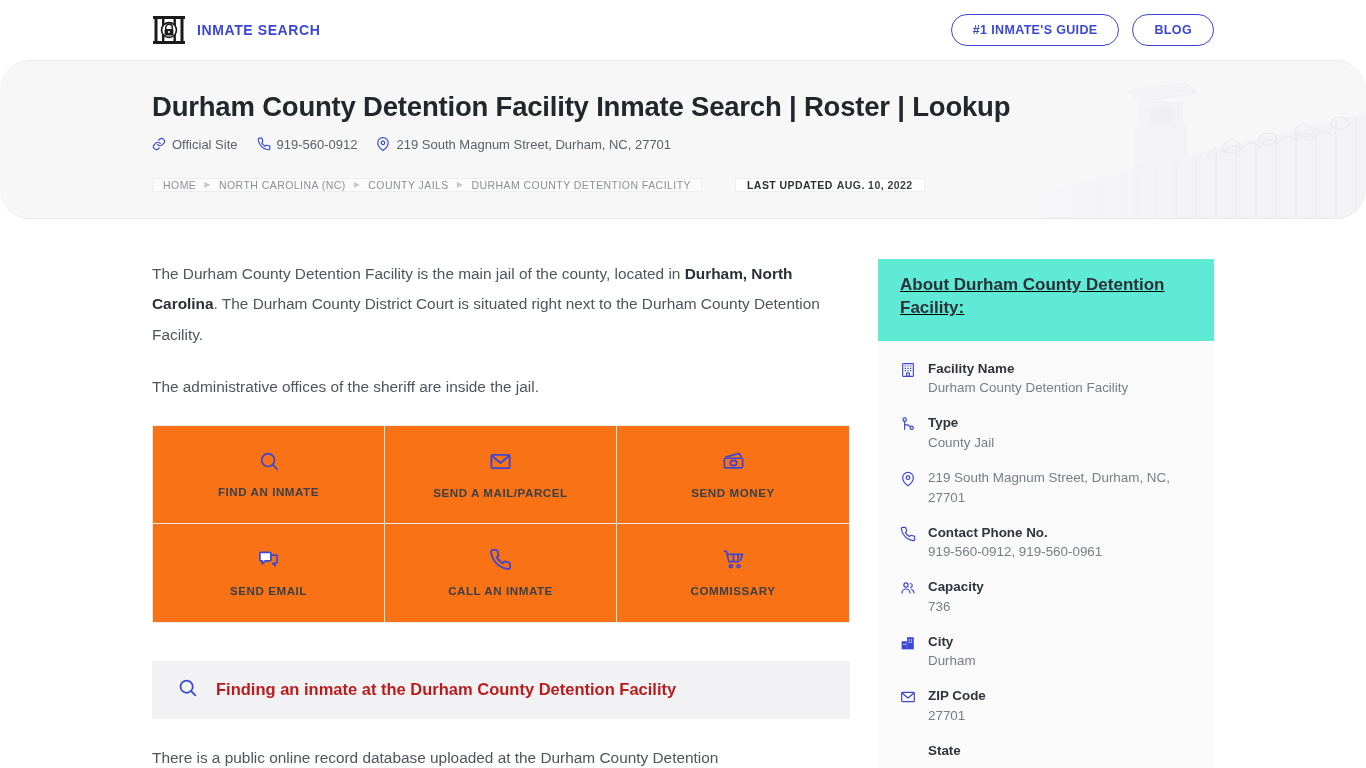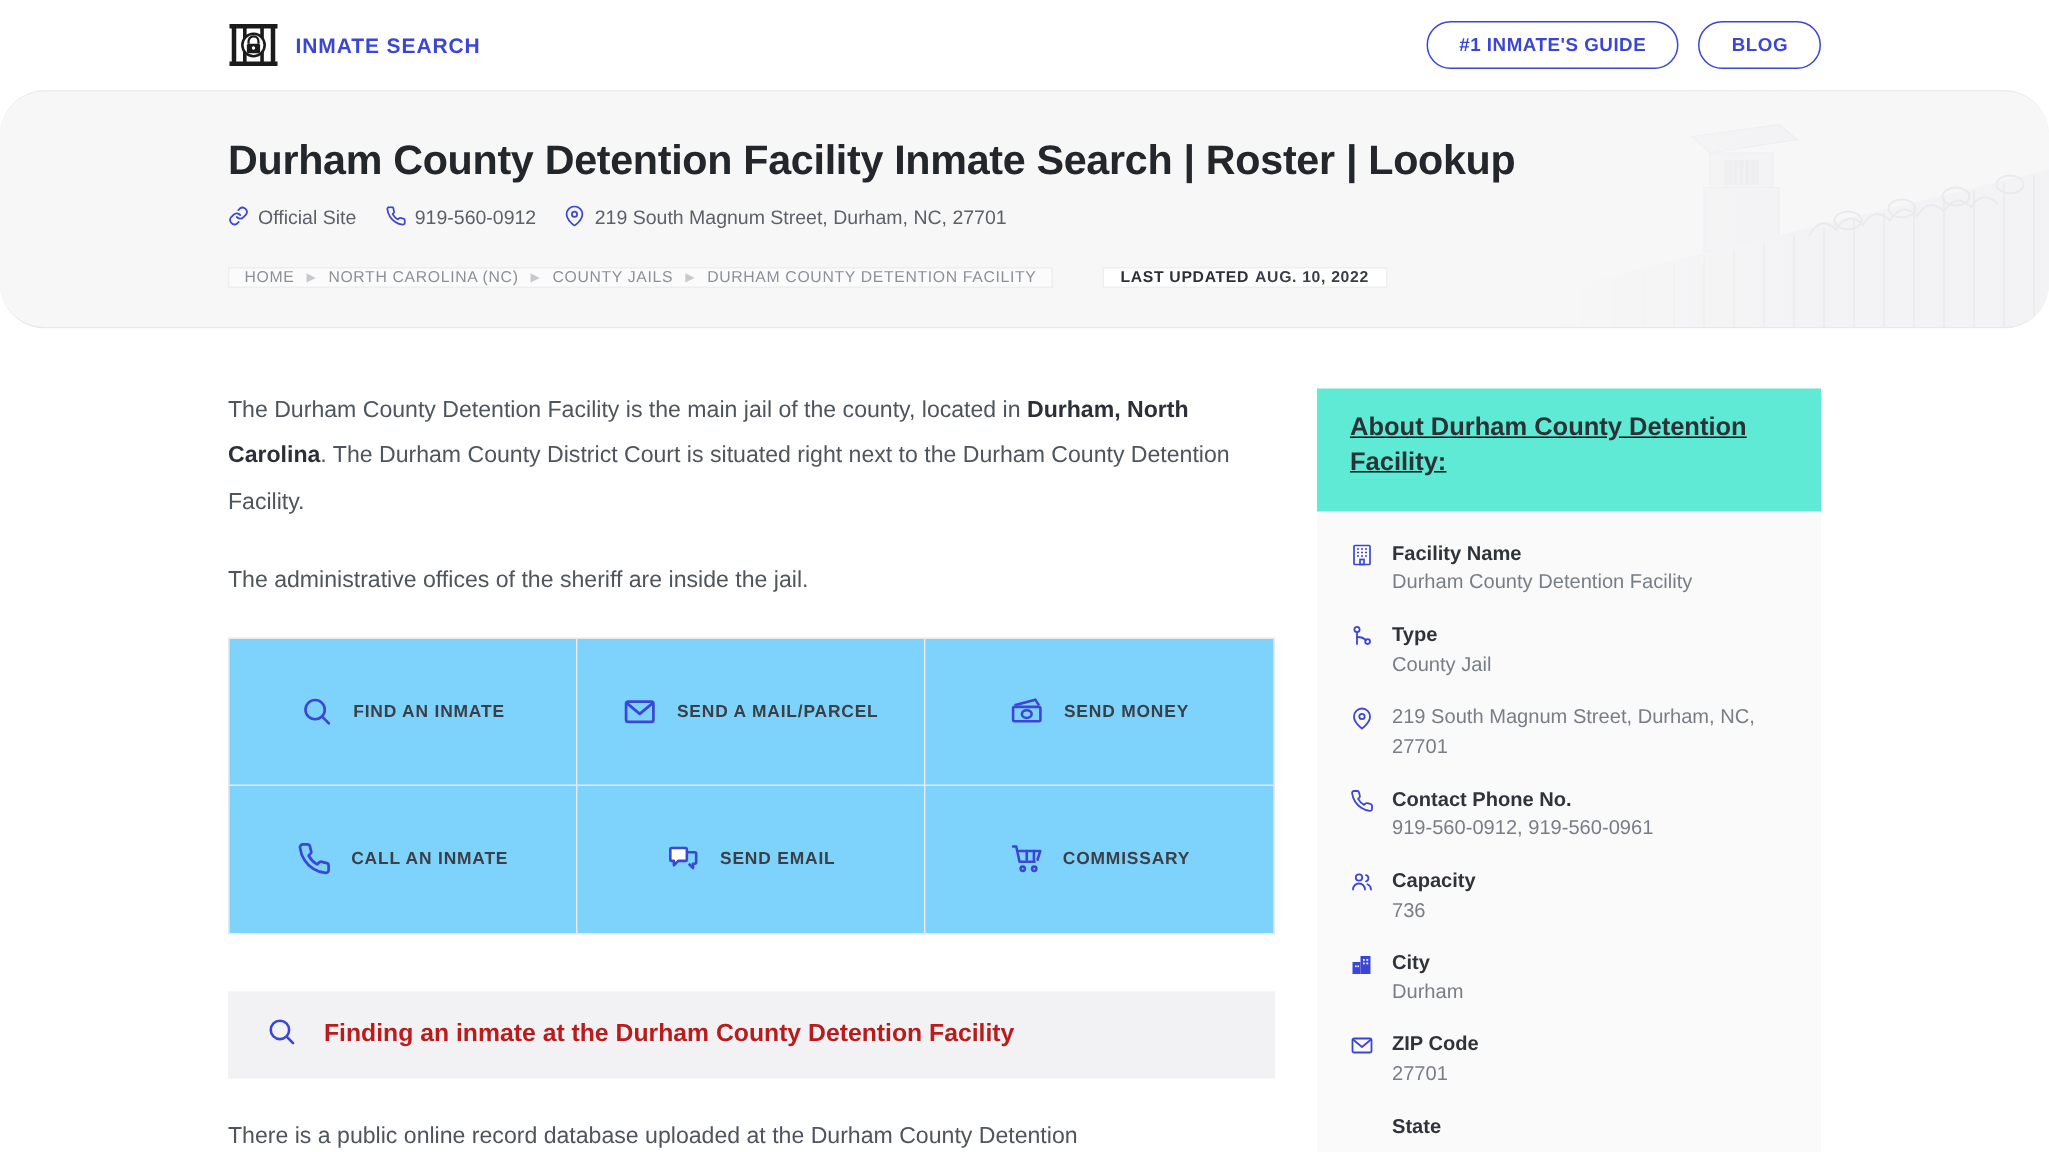--- a/index.html
+++ b/index.html
@@ -147,27 +147,27 @@
     border: 1px solid #e9e9ec;
     display: grid;
     grid-template-columns: repeat(3, 1fr);
     margin-top: 8px;
   }
   .action {
     border-right: 1px solid #e9e9ec;
     border-bottom: 1px solid #e9e9ec;
     height: 98px;
     display: flex;
-    flex-direction: row;
+    flex-direction: column;
     align-items: center;
     justify-content: center;
     gap: 13px;
     text-decoration: none;
     cursor: pointer;
-    background: #7dd3fc;
+    background: #f97316;
   }
   .actions .action:nth-child(3n) { border-right: none; }
   .actions .action:nth-child(n+4) { border-bottom: none; }
   .action-label {
     font-size: 11.6px;
     font-weight: bold;
     letter-spacing: .55px;
     color: #3b4048;
   }
   .action svg { display: block; }
@@ -401,35 +401,35 @@
             <path d="M3.5 7.5 L18 3.6 L20.5 7.6"></path>
             <rect x="2.5" y="8.6" width="19" height="10" rx="1"></rect>
             <ellipse cx="12" cy="13.6" rx="3.4" ry="2.7"></ellipse>
           </svg>
         </span>
         <span class="action-label">SEND MONEY</span>
       </a>
 
       <a class="action" href="#">
         <span>
-          <svg width="23" height="23" viewBox="0 0 24 24" fill="none" stroke="#3b47d4" stroke-width="1.9" stroke-linecap="round" stroke-linejoin="round">
-            <path d="M22 16.9v3a2 2 0 0 1-2.2 2 19.8 19.8 0 0 1-8.6-3.1 19.5 19.5 0 0 1-6-6A19.8 19.8 0 0 1 2.1 4.2 2 2 0 0 1 4.1 2h3a2 2 0 0 1 2 1.7c.1 1 .4 1.9.7 2.8a2 2 0 0 1-.5 2.1L8.1 9.9a16 16 0 0 0 6 6l1.3-1.3a2 2 0 0 1 2.1-.4c.9.3 1.8.6 2.8.7a2 2 0 0 1 1.7 2z"></path>
-          </svg>
-        </span>
-        <span class="action-label">CALL AN INMATE</span>
-      </a>
-
-      <a class="action" href="#">
-        <span>
           <svg width="23" height="23" viewBox="0 0 24 24" fill="none" stroke="#3b47d4" stroke-width="1.8" stroke-linejoin="round">
             <path d="M14.5 7.5h5.5a1 1 0 0 1 1 1v6a1 1 0 0 1-1 1h-1.2v3l-3-3"></path>
             <path d="M13.5 4.5h-9.5a1 1 0 0 0-1 1v7a1 1 0 0 0 1 1h1.5v3l3-3h5a1 1 0 0 0 1-1v-7a1 1 0 0 0-1-1z" fill="#ffffff"></path>
           </svg>
         </span>
         <span class="action-label">SEND EMAIL</span>
+      </a>
+
+      <a class="action" href="#">
+        <span>
+          <svg width="23" height="23" viewBox="0 0 24 24" fill="none" stroke="#3b47d4" stroke-width="1.9" stroke-linecap="round" stroke-linejoin="round">
+            <path d="M22 16.9v3a2 2 0 0 1-2.2 2 19.8 19.8 0 0 1-8.6-3.1 19.5 19.5 0 0 1-6-6A19.8 19.8 0 0 1 2.1 4.2 2 2 0 0 1 4.1 2h3a2 2 0 0 1 2 1.7c.1 1 .4 1.9.7 2.8a2 2 0 0 1-.5 2.1L8.1 9.9a16 16 0 0 0 6 6l1.3-1.3a2 2 0 0 1 2.1-.4c.9.3 1.8.6 2.8.7a2 2 0 0 1 1.7 2z"></path>
+          </svg>
+        </span>
+        <span class="action-label">CALL AN INMATE</span>
       </a>
 
       <a class="action" href="#">
         <span>
           <svg width="23" height="23" viewBox="0 0 24 24" fill="none" stroke="#3b47d4" stroke-width="1.8" stroke-linecap="round" stroke-linejoin="round">
             <path d="M2.5 3.5h2.2l2.3 10.6h10.4"></path>
             <path d="M6.4 6.6h15l-1.9 6.1"></path>
             <line x1="12" y1="6.6" x2="12" y2="12.7"></line>
             <line x1="17" y1="6.6" x2="17" y2="12.7"></line>
             <circle cx="9.2" cy="19" r="1.5"></circle>

